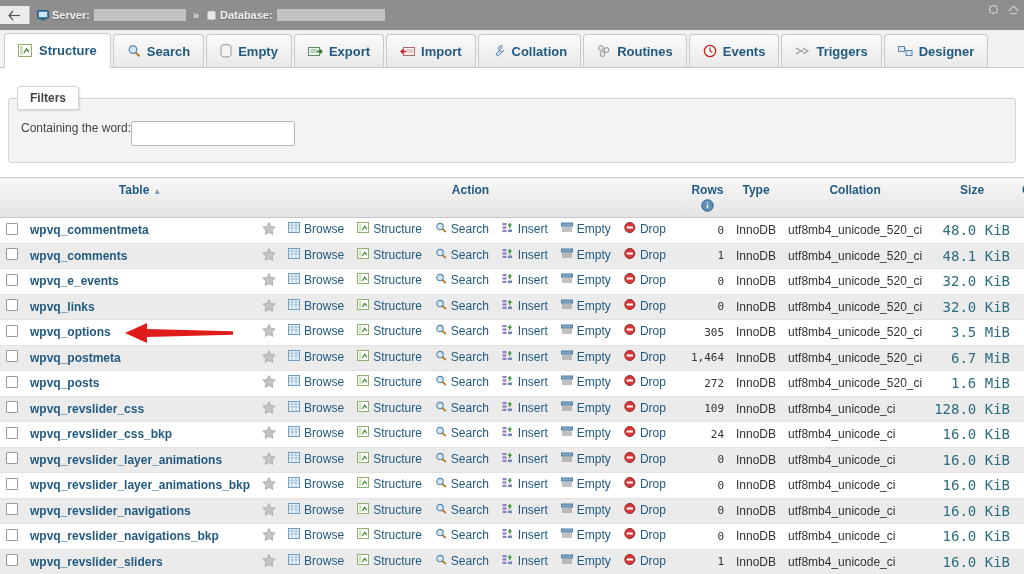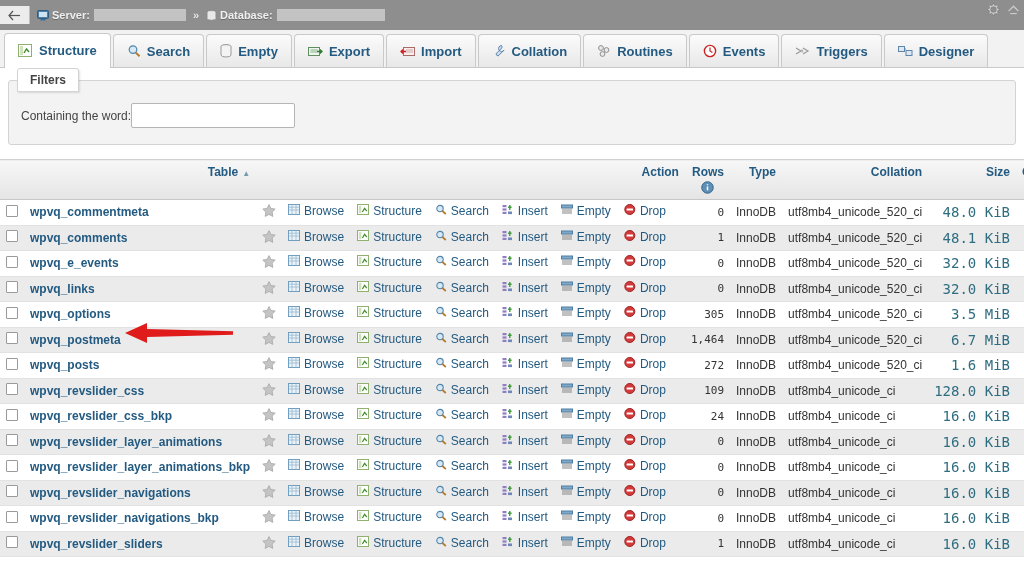--- a/index.html
+++ b/index.html
@@ -89,42 +89,42 @@
     position: relative;
     z-index: 2;
   }
   .tab.active:after {
     content: "";
     position: absolute; left: 0; right: 0; bottom: -1px; height: 2px;
     background: #fff;
   }
 
   
-  .filters-wrap { padding: 0 8px 0 8px; }
+  .filters-wrap { padding: 18px 8px 0 8px; }
   .fieldset {
     position: relative;
     border: 1px solid #d3d3d3;
     background: #f3f3f3;
     border-radius: 3px;
     margin-top: 12px;
     padding: 22px 12px 16px 12px;
   }
   .legend {
     position: absolute;
     top: -13px; left: 8px;
     background: #fff;
     border: 1px solid #d3d3d3;
     border-radius: 3px 3px 0 0;
     padding: 4px 12px;
     font-weight: bold;
     font-size: 12px;
     color: #444;
     box-shadow: 1px 1px 2px rgba(0,0,0,.12);
   }
-  .filter-row { display: flex; align-items: center; gap: 0; }
+  .filter-row { display: flex; align-items: flex-start; gap: 0; }
   .filter-label { font-size: 12px; color: #444; }
   .filter-input {
     width: 164px; height: 25px;
     border: 1px solid #b5b5b5;
     border-radius: 2px;
     background: #fff;
     padding: 0 5px;
     font-family: "Liberation Sans", sans-serif;
     font-size: 12px;
   }
@@ -135,21 +135,21 @@
     width: 100%;
     border-collapse: collapse;
     font-size: 12px;
   }
   table.dblist thead th {
     background: linear-gradient(#f7f7f7, #e4e4e4);
     border-top: 1px solid #d0d0d0;
     border-bottom: 1px solid #c7c7c7;
     color: #235a81;
     font-weight: bold;
-    text-align: right;
+    text-align: center;
     padding: 5px 6px;
     height: 33px;
     vertical-align: top;
     white-space: nowrap;
   }
   th.th-rows { text-align: center; padding: 3px 4px; width: 38px; }
   th.th-type { width: 48px; }
   th.th-size { text-align: left; width: 62px; }
   th.th-ov   { width: 26px; }
   th.th-chk  { width: 30px; }

